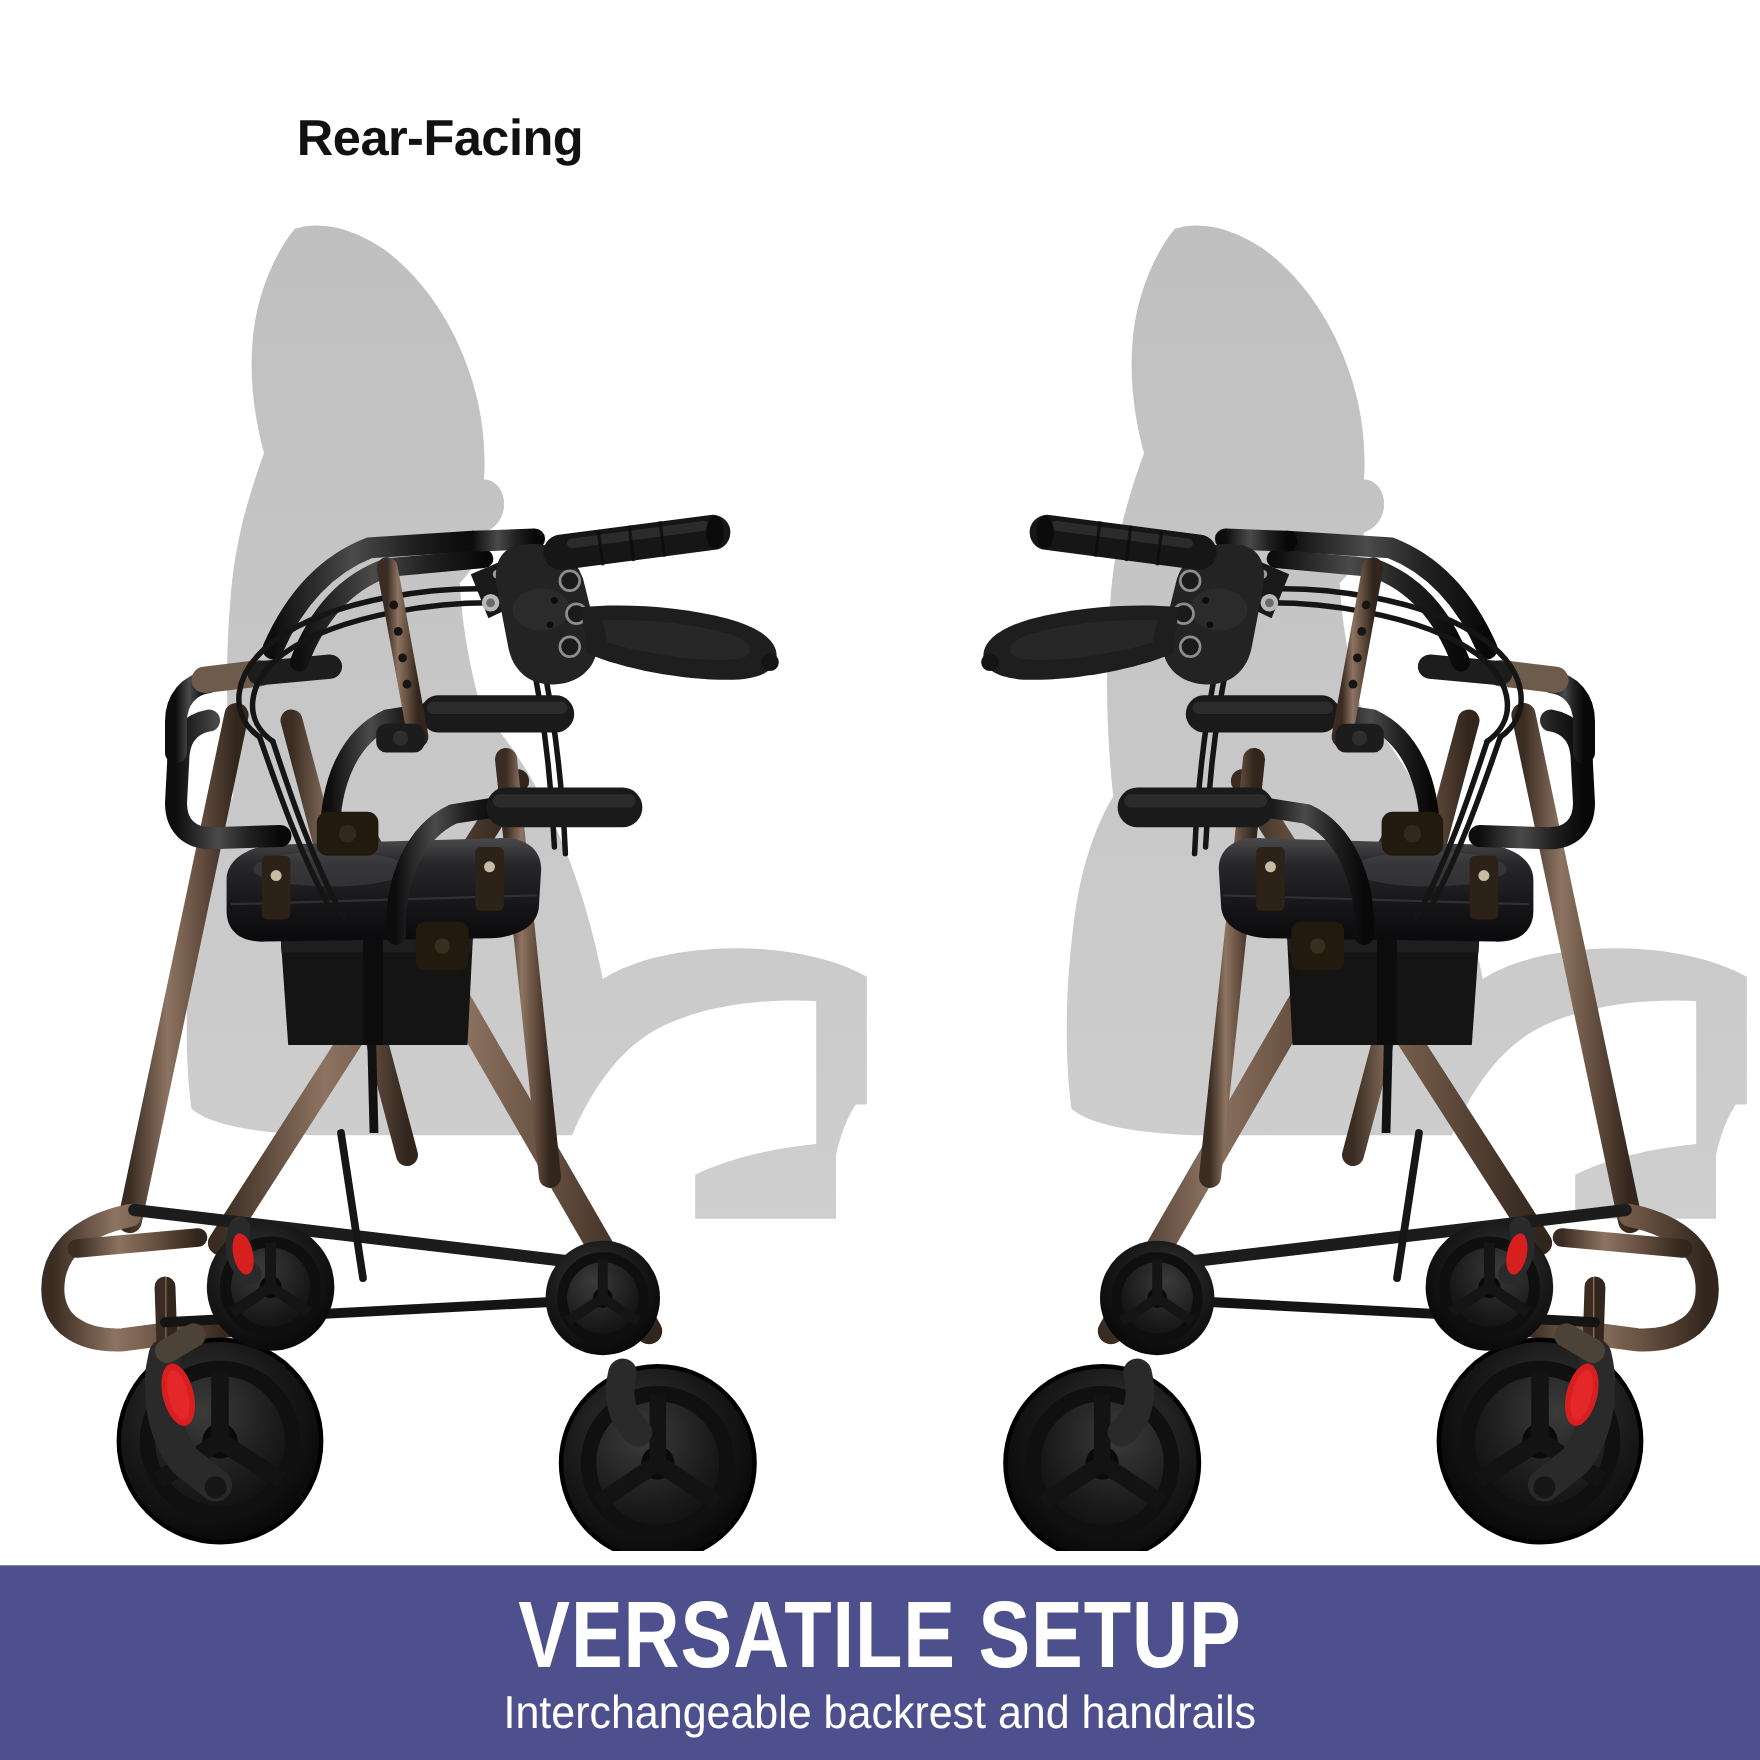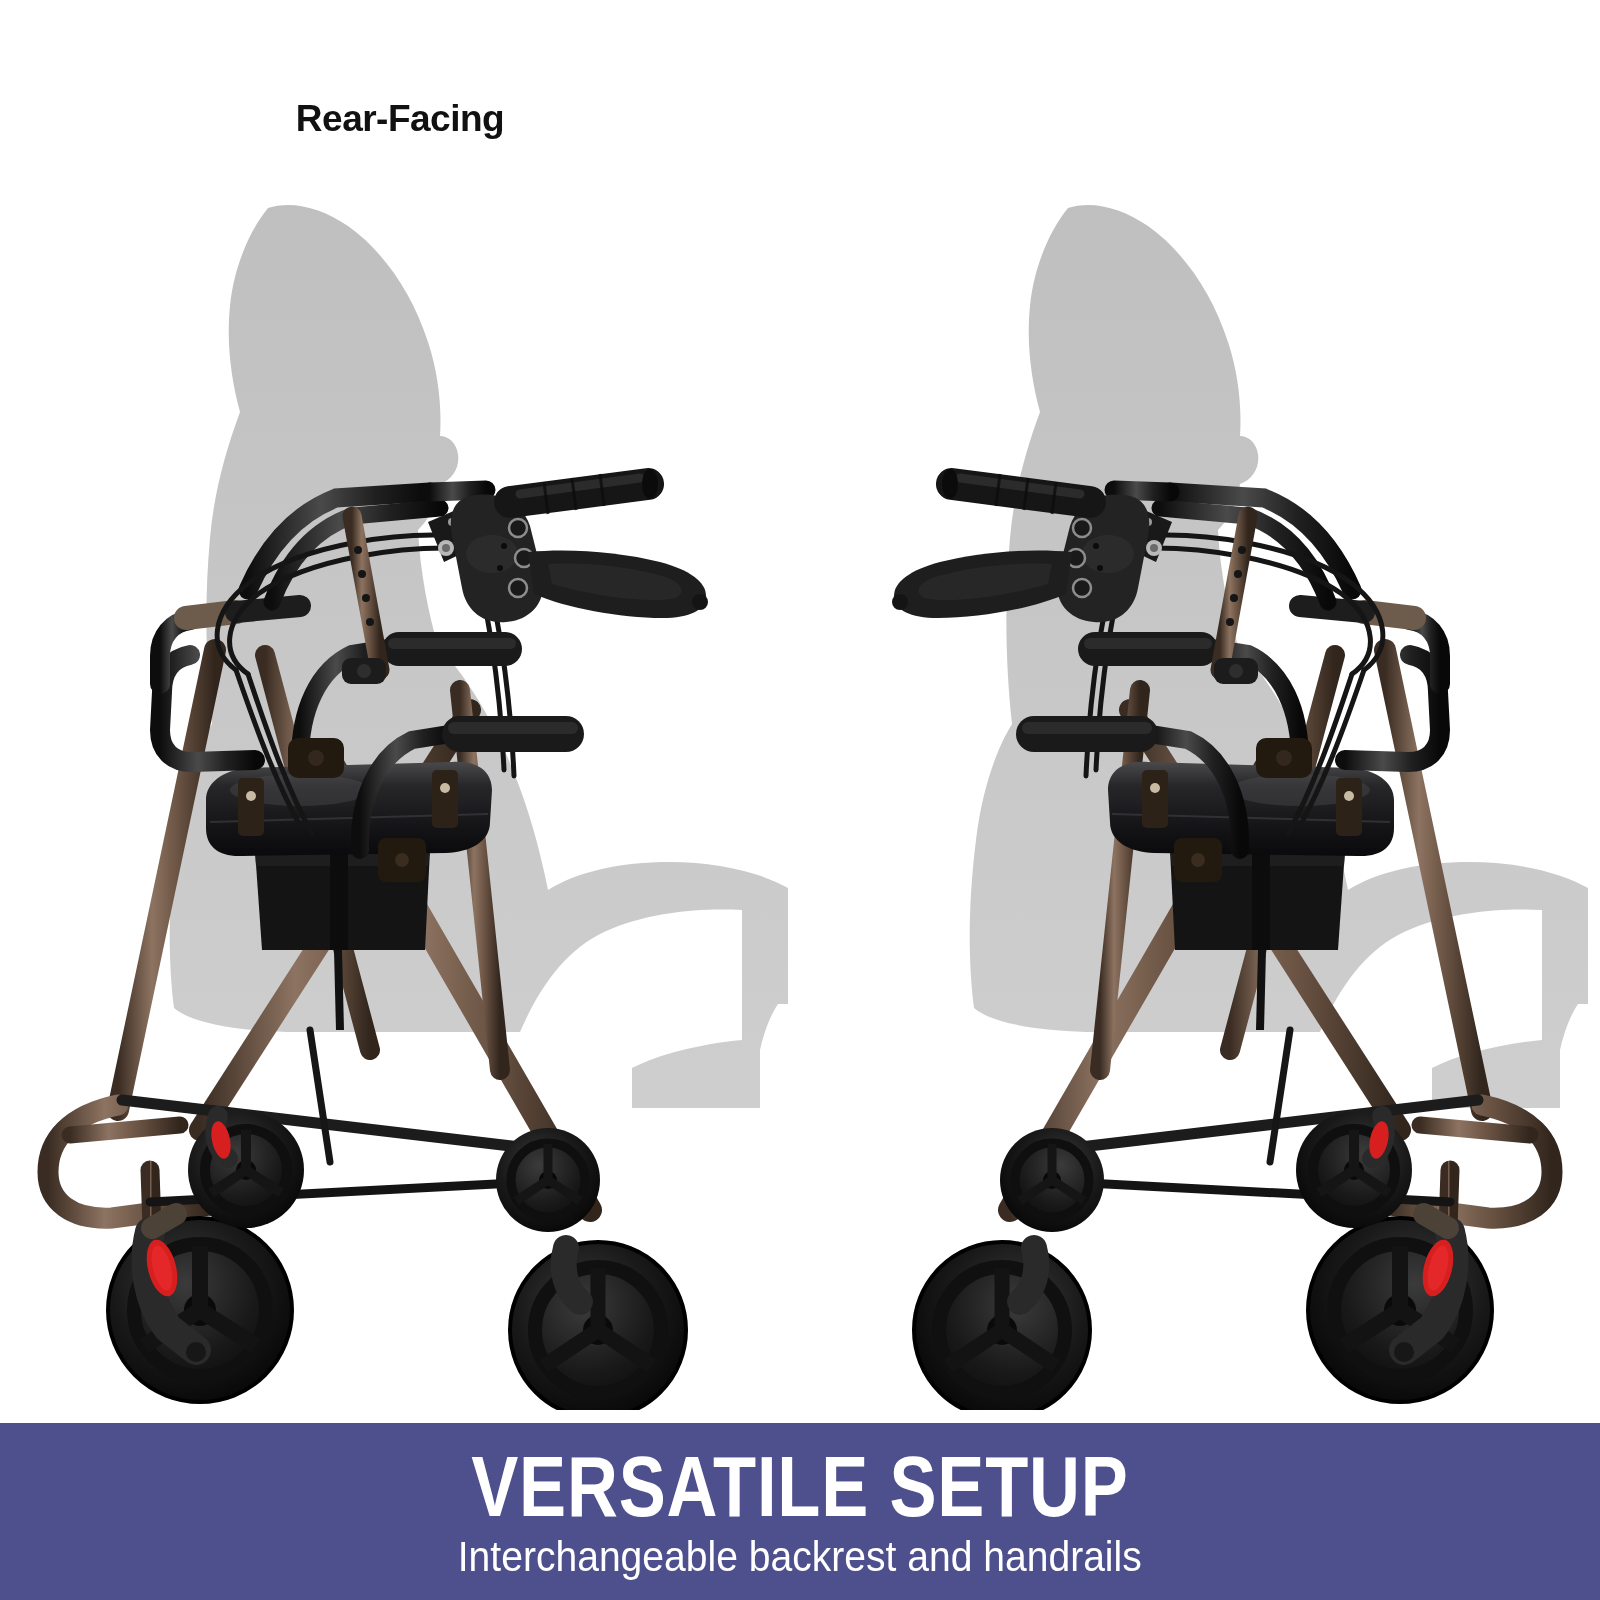--- a/index.html
+++ b/index.html
@@ -16,21 +16,21 @@
     font-family: "Liberation Sans", sans-serif;
   }
 
   
   .panel-label {
     position: absolute;
     top: 98px;
     width: 600px;
     text-align: center;
     font-family: "Liberation Sans", sans-serif;
-    font-size: 37px;
+    font-size: 46px;
     font-weight: bold;
     letter-spacing: -0.5px;
     color: #111111;
     white-space: nowrap;
   }
   #label-left  { left: 100px; }
   #label-right { left: 835px; }
 
   
   .panel {

